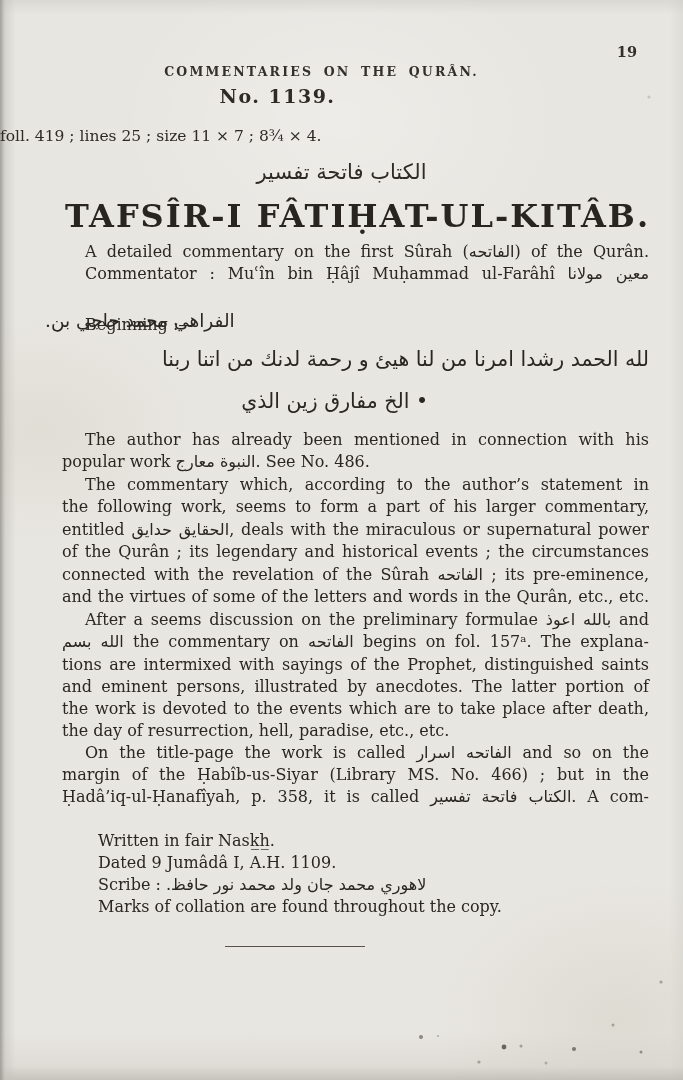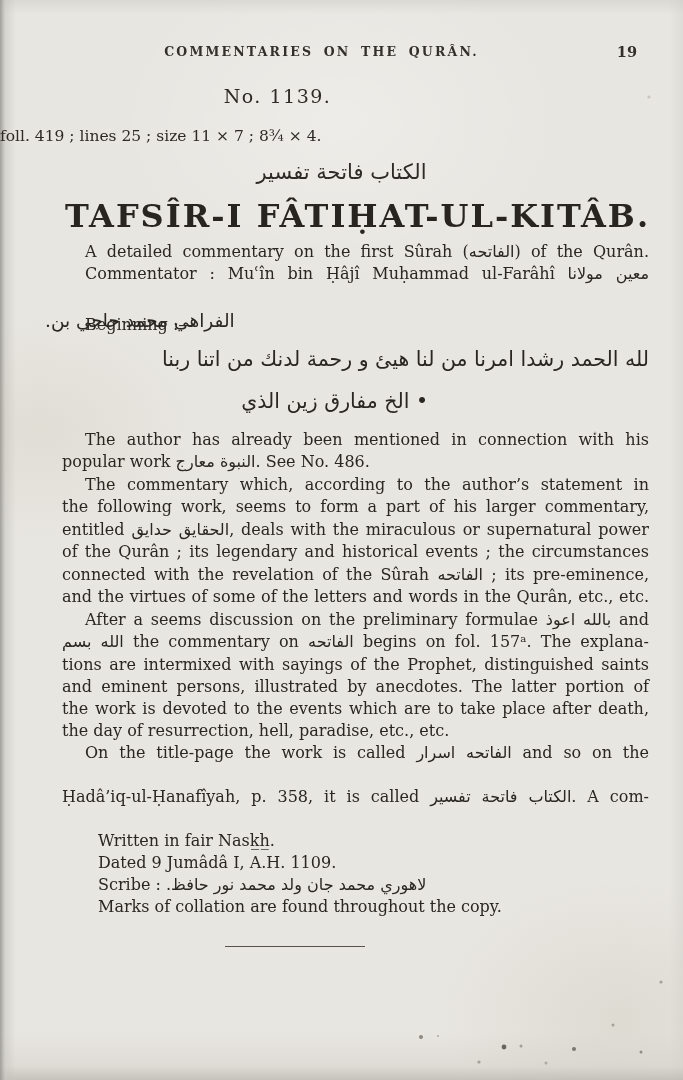--- a/index.html
+++ b/index.html
@@ -14,26 +14,26 @@
       linear-gradient(180deg, rgba(205,203,197,.5) 0px, rgba(0,0,0,0) 14px),
       linear-gradient(270deg, rgba(210,208,202,.45) 0px, rgba(0,0,0,0) 14px),
       radial-gradient(220px 160px at 40px 430px, rgba(170,158,128,.12), rgba(0,0,0,0) 70%),
       radial-gradient(260px 200px at 620px 1020px, rgba(160,150,122,.14), rgba(0,0,0,0) 70%),
       radial-gradient(300px 220px at 340px 120px, rgba(255,255,252,.25), rgba(0,0,0,0) 75%),
       #e8e6e1;
   }
   .rh{position:absolute;top:44px;left:0;width:683px;height:18px;}
   .rh-title{
     position:absolute;left:0;right:40px;text-align:center;
-    font-size:12.5px;font-weight:bold;letter-spacing:2.2px;word-spacing:4px;color:#33302b;
+    font-size:12.5px;font-weight:bold;letter-spacing:2.2px;word-spacing:4px;color:#33302b;margin-top:20px;
   }
   .rh-page{position:absolute;right:46px;top:-1px;font-size:14.5px;font-weight:bold;color:#33302b;}
   .entry-no{
     position:absolute;top:85px;left:0;width:555px;text-align:center;
-    font-size:19px;font-weight:normal;letter-spacing:1.5px;color:#2e2a25;
+    font-size:19px;font-weight:bold;letter-spacing:1.5px;color:#2e2a25;
   }
   .collation{
     position:absolute;top:127px;left:0;width:683px;text-align:left;
     font-size:15.5px;color:#2e2a25;
   }
   .ar-title{
     position:absolute;top:160px;left:0;width:683px;text-align:center;
     font-size:21px;color:#2e2a25;
   }
   .heading{
@@ -105,20 +105,21 @@
   <div class="bl jst" style="top:541px">of the Qurân ;  its legendary and historical events ;  the circumstances</div>
   <div class="bl jst" style="top:564px">connected with the revelation of the Sûrah الفاتحه ;  its pre-eminence,</div>
   <div class="bl jst" style="top:586px">and the virtues of some of the letters and words in the Qurân, etc., etc.</div>
   <div class="bl jst ind" style="top:609px">After a seems discussion on the preliminary formulae اعوذ‎ بالله and</div>
   <div class="bl jst" style="top:631px">بسم‎ الله the commentary on الفاتحه begins on fol. 157ᵃ.   The explana-</div>
   <div class="bl jst" style="top:676px">and eminent persons, illustrated by anecdotes.   The latter portion of</div>
   <div class="bl jst" style="top:654px">tions are intermixed with sayings of the Prophet, distinguished saints</div>
   <div class="bl jst" style="top:698px">the work is devoted to the events which are to take place after death,</div>
   <div class="bl" style="top:720px">the day of resurrection, hell, paradise, etc., etc.</div>
   <div class="bl jst ind" style="top:742px">On the title-page the work is called اسرار‎ الفاتحه and so on the</div>
+  <div class="bl jst" style="top:764px">margin of the Ḥabîb-us-Siyar (Library MS. No. 466) ;  but in the</div>
   <div class="bl jst" style="top:786px">Ḥadâ’iq-ul-Ḥanafîyah, p. 358, it is called تفسير‎ فاتحة‎ الكتاب.   A com-</div>
   <div class="bl ind2" style="top:830px">Written in fair Nask̲h̲.</div>
   <div class="bl ind2" style="top:852px">Dated 9 Jumâdâ I, A.H. 1109.</div>
   <div class="bl ind2" style="top:874px">Scribe :  .حافظ‎ نور‎ محمد‎ ولد‎ جان‎ محمد‎ لاهوري</div>
   <div class="bl ind2" style="top:896px">Marks of collation are found throughout the copy.</div>
 
   <div class="end-rule"></div>
   <div class="specks"></div>
 
 </div>

